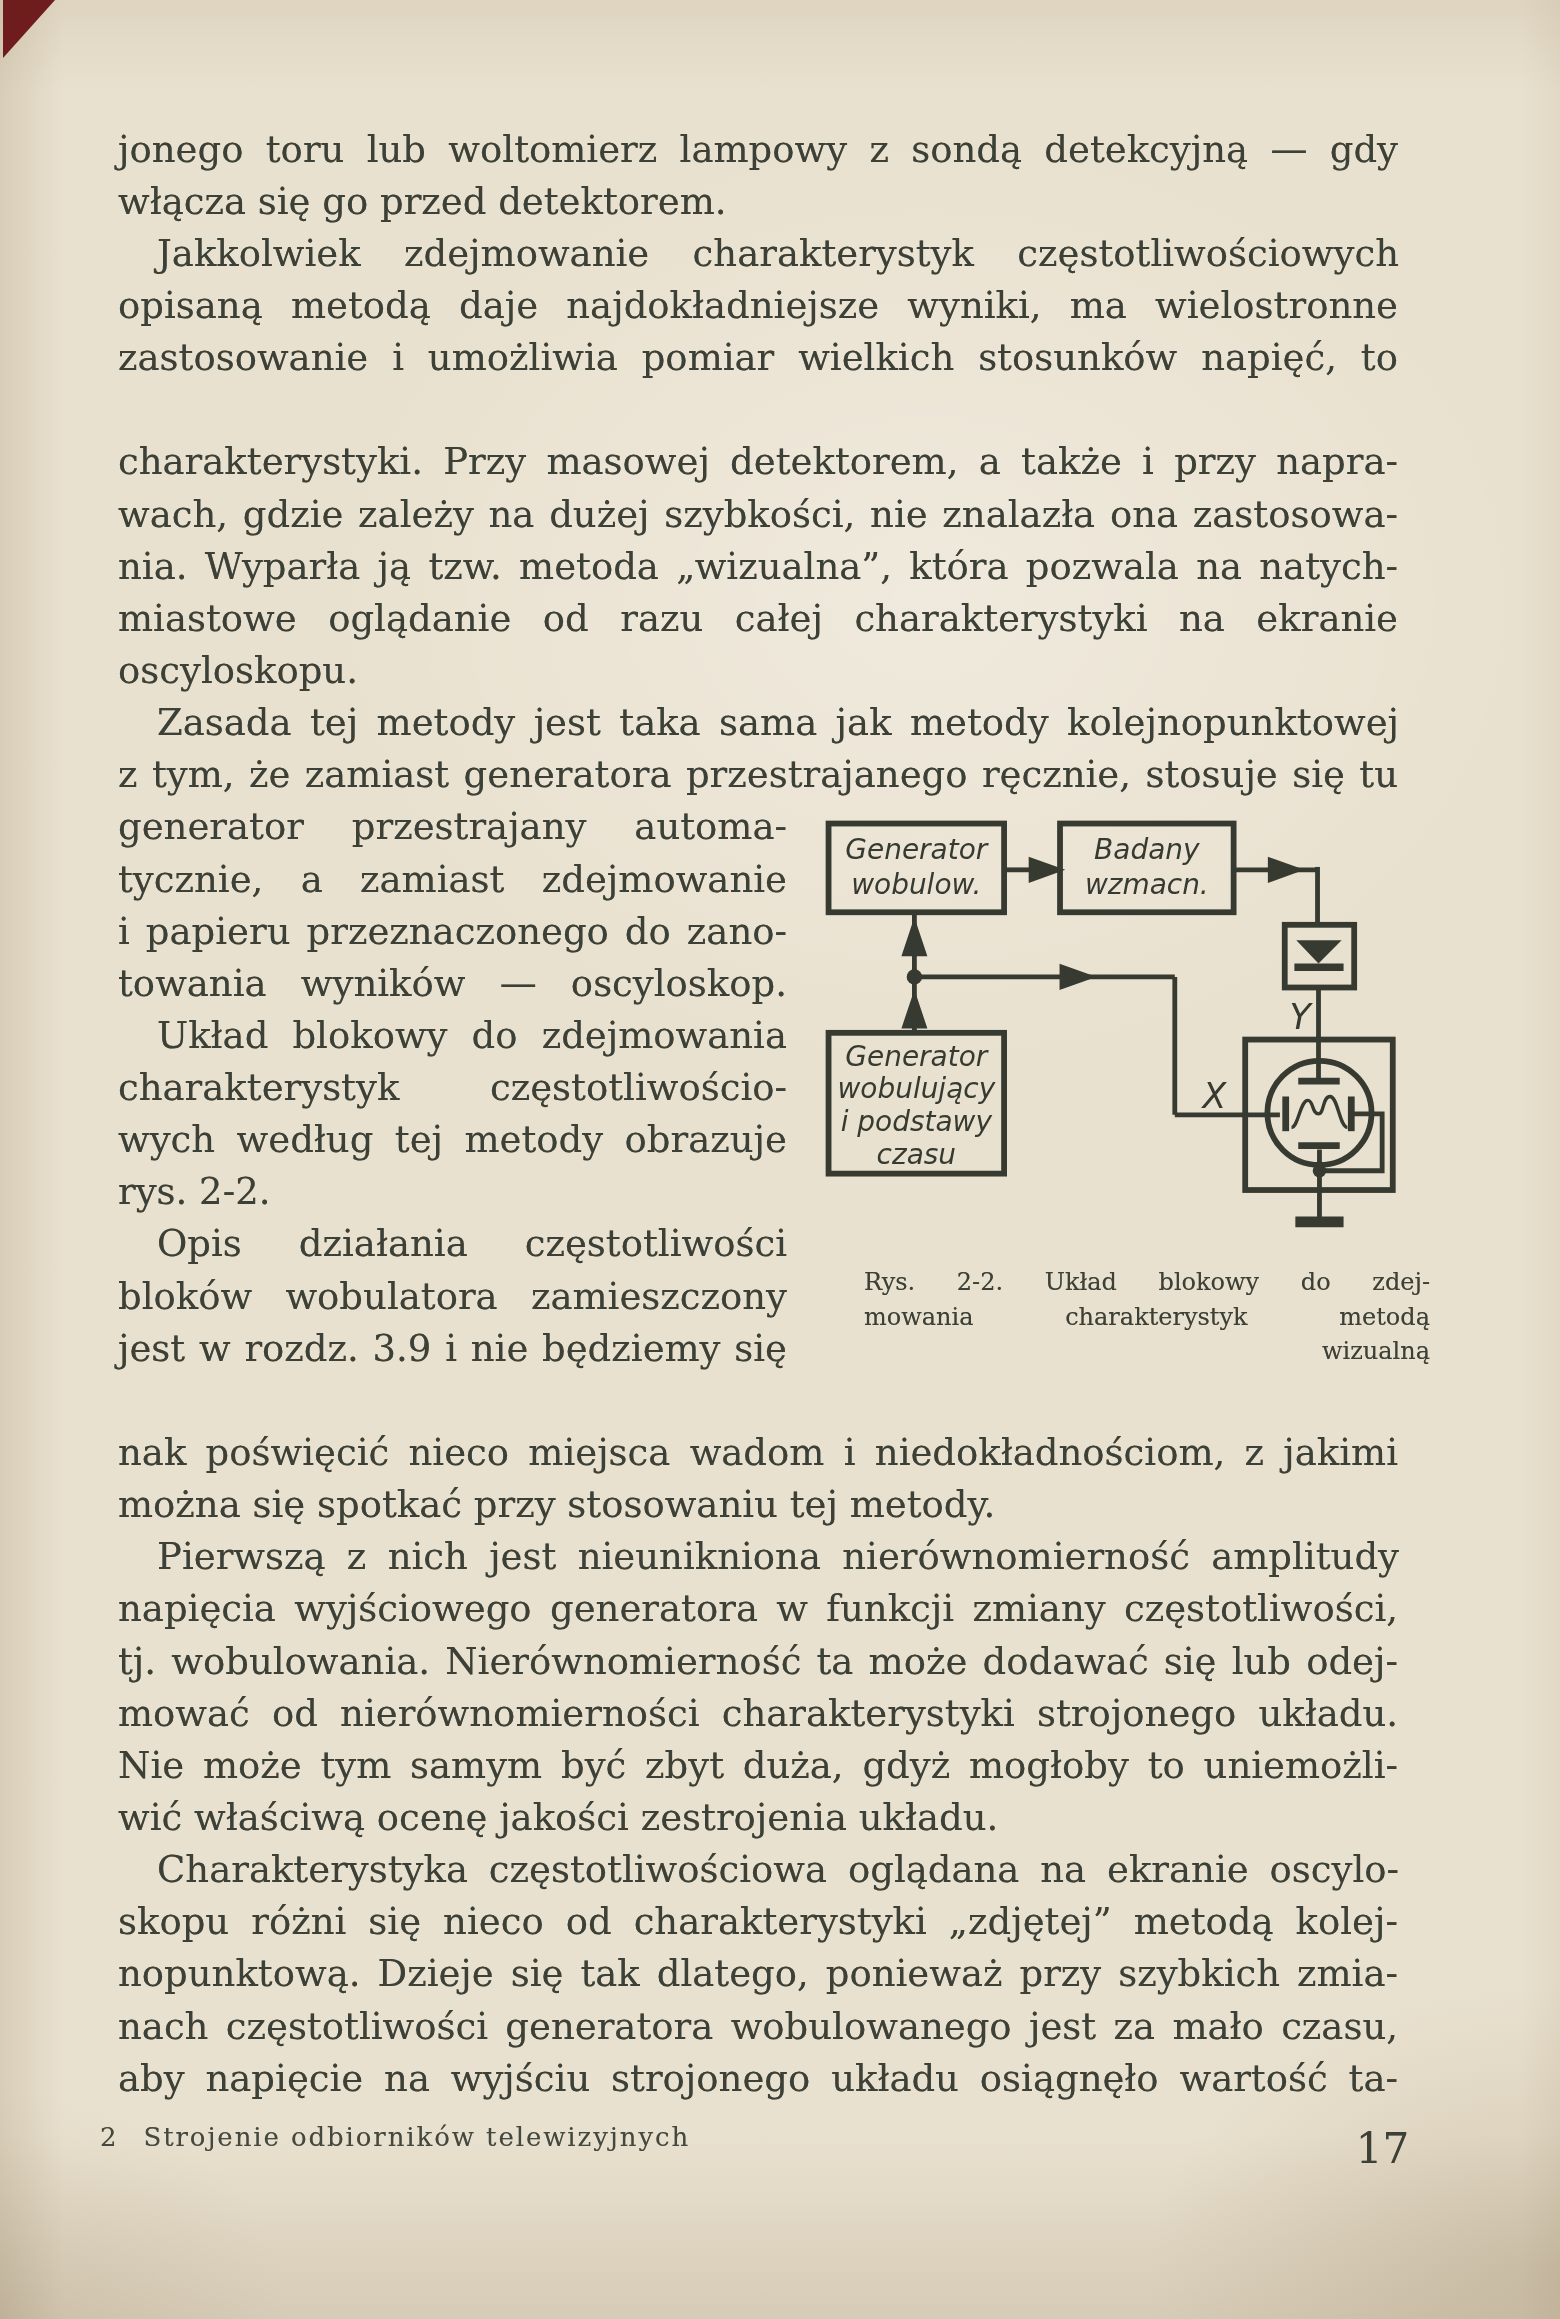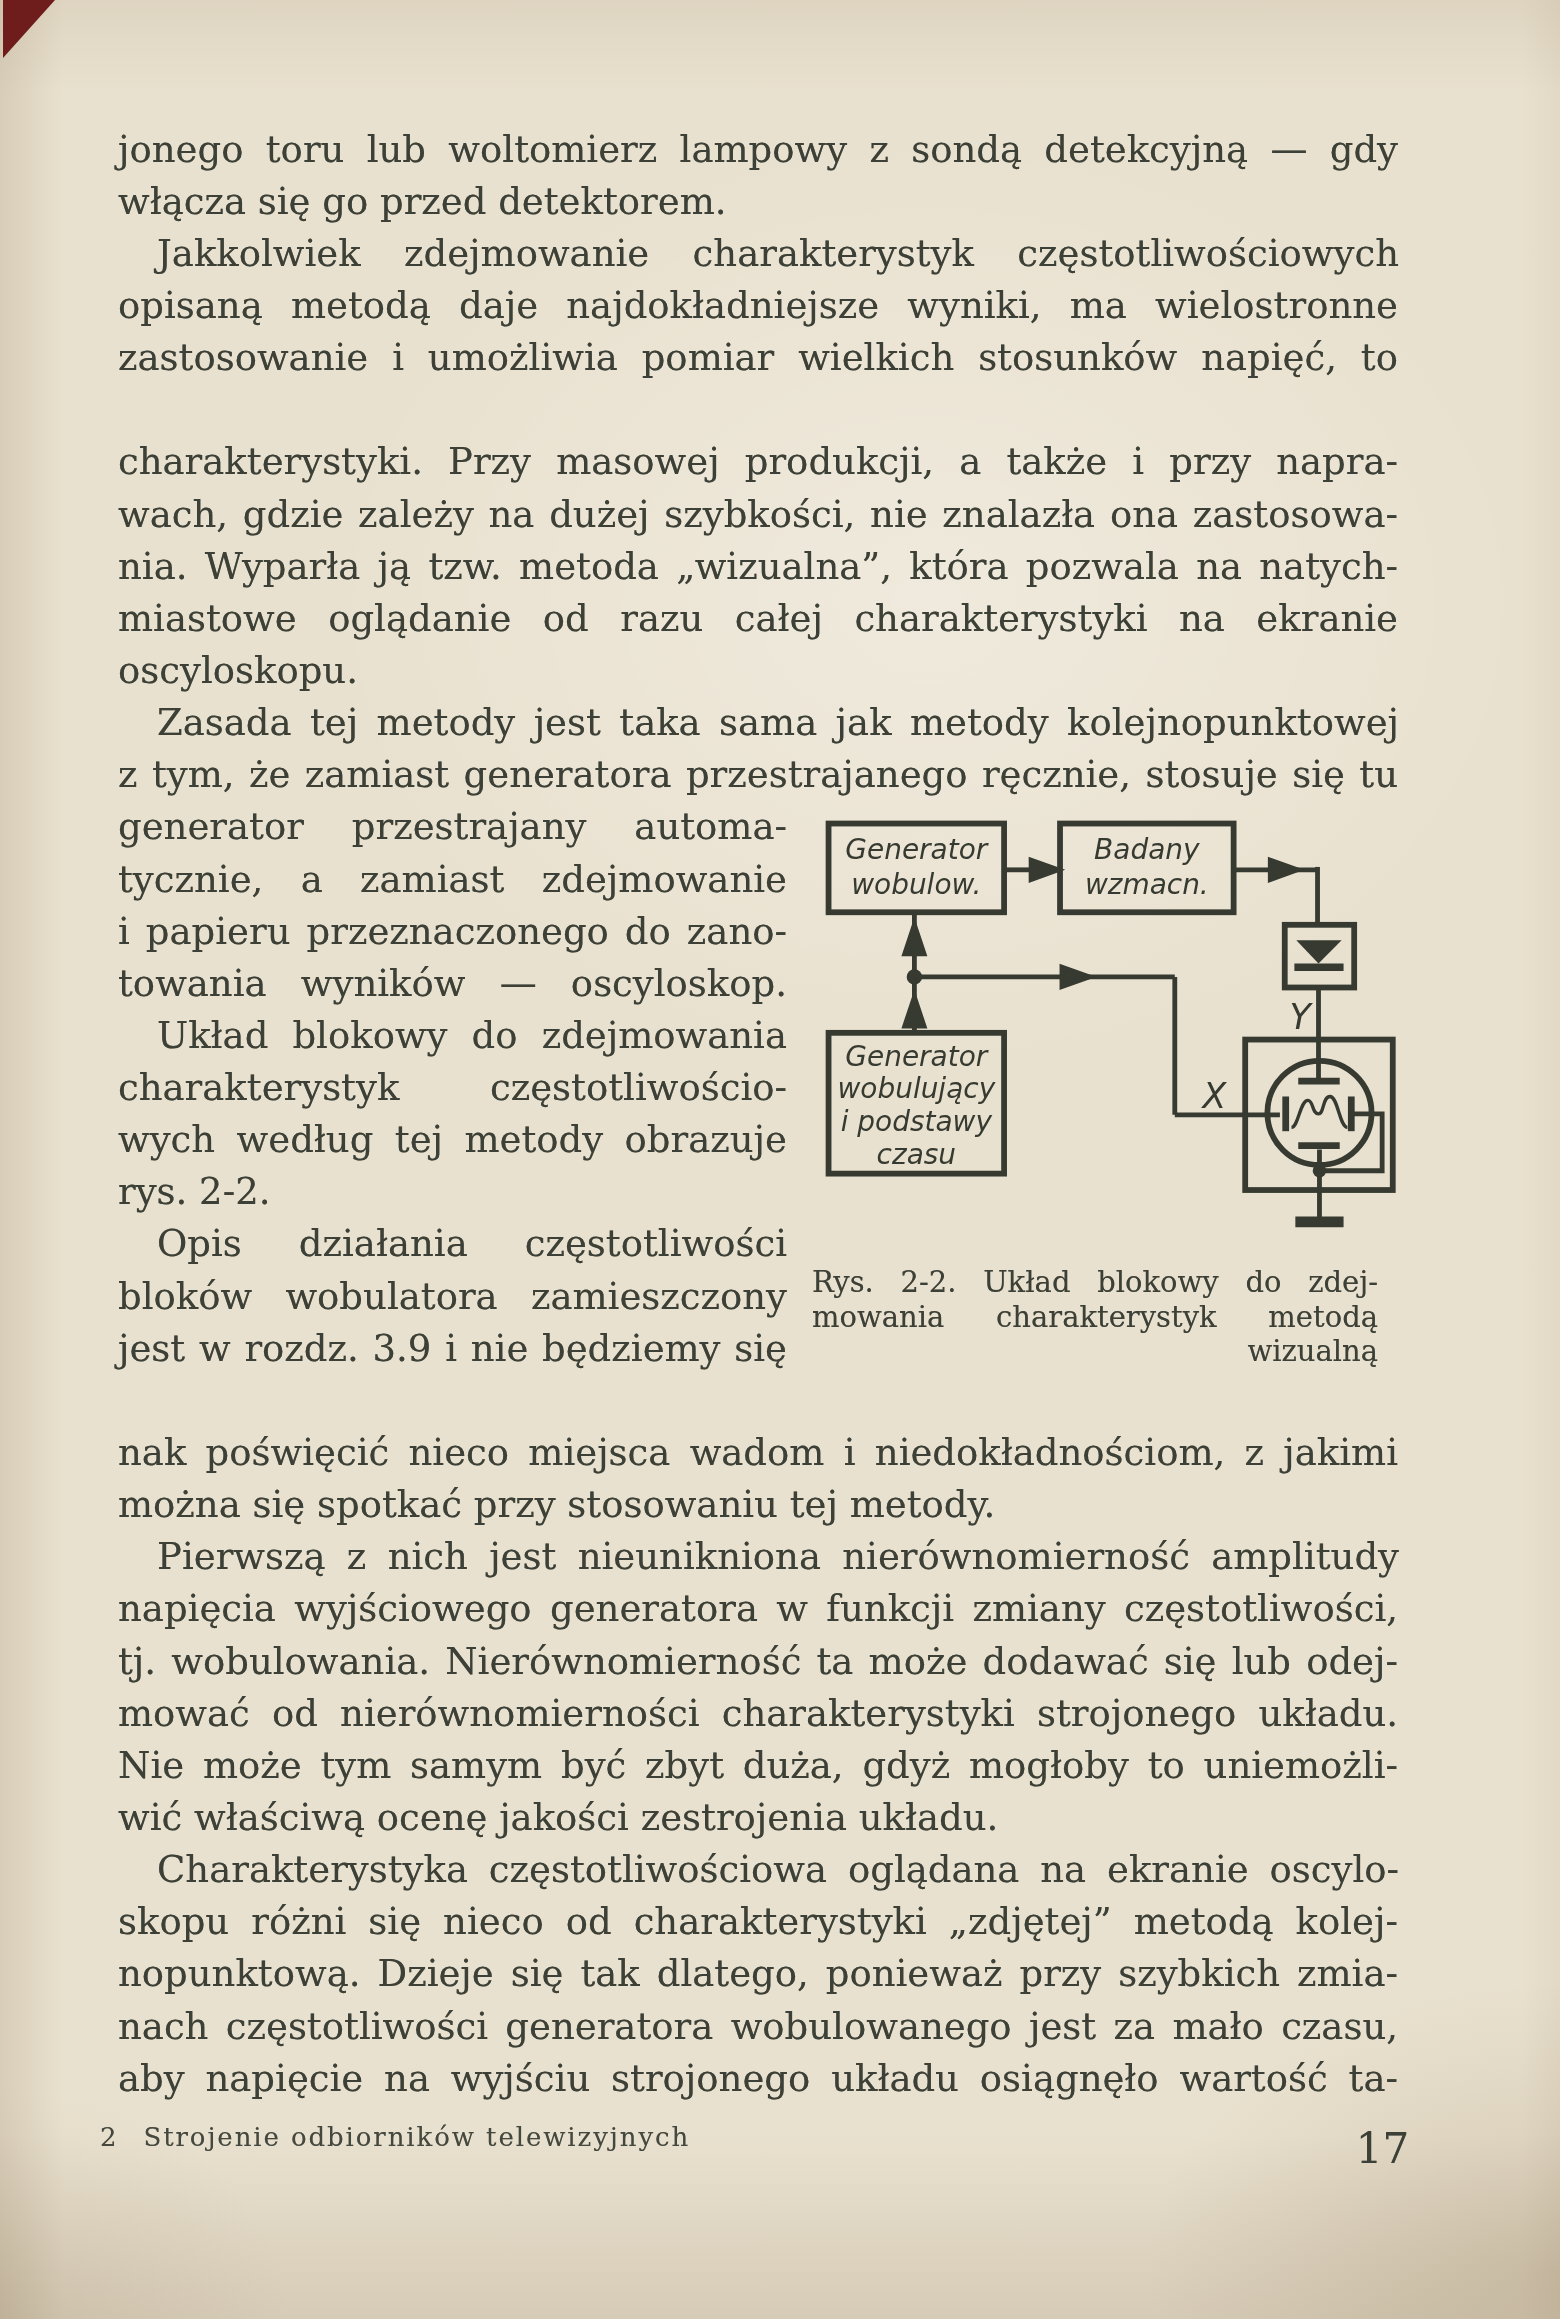--- a/index.html
+++ b/index.html
@@ -19,22 +19,22 @@
   .ln{
     position:absolute; left:118px; width:1280px; height:52px;
     font-size:37px; line-height:52px; white-space:nowrap;
     text-shadow:0 0 0.6px rgba(60,64,54,0.55);
   }
   .jl{ text-align:justify; text-align-last:justify; white-space:normal; }
   .nw{ width:669px; }
   .ind{ padding-left:39px; width:1242px; }
   .nw.ind{ width:630px; }
   .cap{
-    position:absolute; left:812px; width:566px; height:35px;
-    font-size:29px; line-height:35px;
+    position:absolute; left:864px; width:566px; height:35px;
+    font-size:24px; line-height:35px;
     text-shadow:0 0 0.5px rgba(60,64,54,0.5);
   }
   .capj{ text-align:justify; text-align-last:justify; }
   .capc{ text-align:right; }
   #corner-mark{
     position:absolute; left:2.9px; top:0; width:0; height:0;
     border-top:58px solid #6e1c1c; border-right:52px solid transparent;
   }
   #figure-svg{ position:absolute; left:811px; top:811px; }
   #footer-note{
@@ -58,21 +58,21 @@
 
 <div id="page">
 
   <div id="corner-mark"></div>
 
   <div class="ln jl" style="top:124px">jonego toru lub woltomierz lampowy z sondą detekcyjną — gdy</div>
   <div class="ln" style="top:176px">włącza się go przed detektorem.</div>
   <div class="ln jl ind" style="top:228px">Jakkolwiek zdejmowanie charakterystyk częstotliwościowych</div>
   <div class="ln jl" style="top:280px">opisaną metodą daje najdokładniejsze wyniki, ma wielostronne</div>
   <div class="ln jl" style="top:332px">zastosowanie i umożliwia pomiar wielkich stosunków napięć, to</div>
-  <div class="ln jl" style="top:436px">charakterystyki. Przy masowej produkcji, a także i przy napra-</div>
+  <div class="ln jl" style="top:436px">charakterystyki. Przy masowej detektorem, a także i przy napra-</div>
   <div class="ln jl" style="top:489px">wach, gdzie zależy na dużej szybkości, nie znalazła ona zastosowa-</div>
   <div class="ln jl" style="top:541px">nia. Wyparła ją tzw. metoda „wizualna”, która pozwala na natych-</div>
   <div class="ln jl" style="top:593px">miastowe oglądanie od razu całej charakterystyki na ekranie</div>
   <div class="ln" style="top:645px">oscyloskopu.</div>
   <div class="ln jl ind" style="top:697px">Zasada tej metody jest taka sama jak metody kolejnopunktowej</div>
   <div class="ln jl" style="top:749px">z tym, że zamiast generatora przestrajanego ręcznie, stosuje się tu</div>
   <div class="ln jl nw" style="top:801px">generator przestrajany automa-</div>
   <div class="ln jl nw" style="top:854px">tycznie, a zamiast zdejmowanie</div>
   <div class="ln jl nw" style="top:906px">i papieru przeznaczonego do zano-</div>
   <div class="ln jl nw" style="top:958px">towania wyników — oscyloskop.</div>

